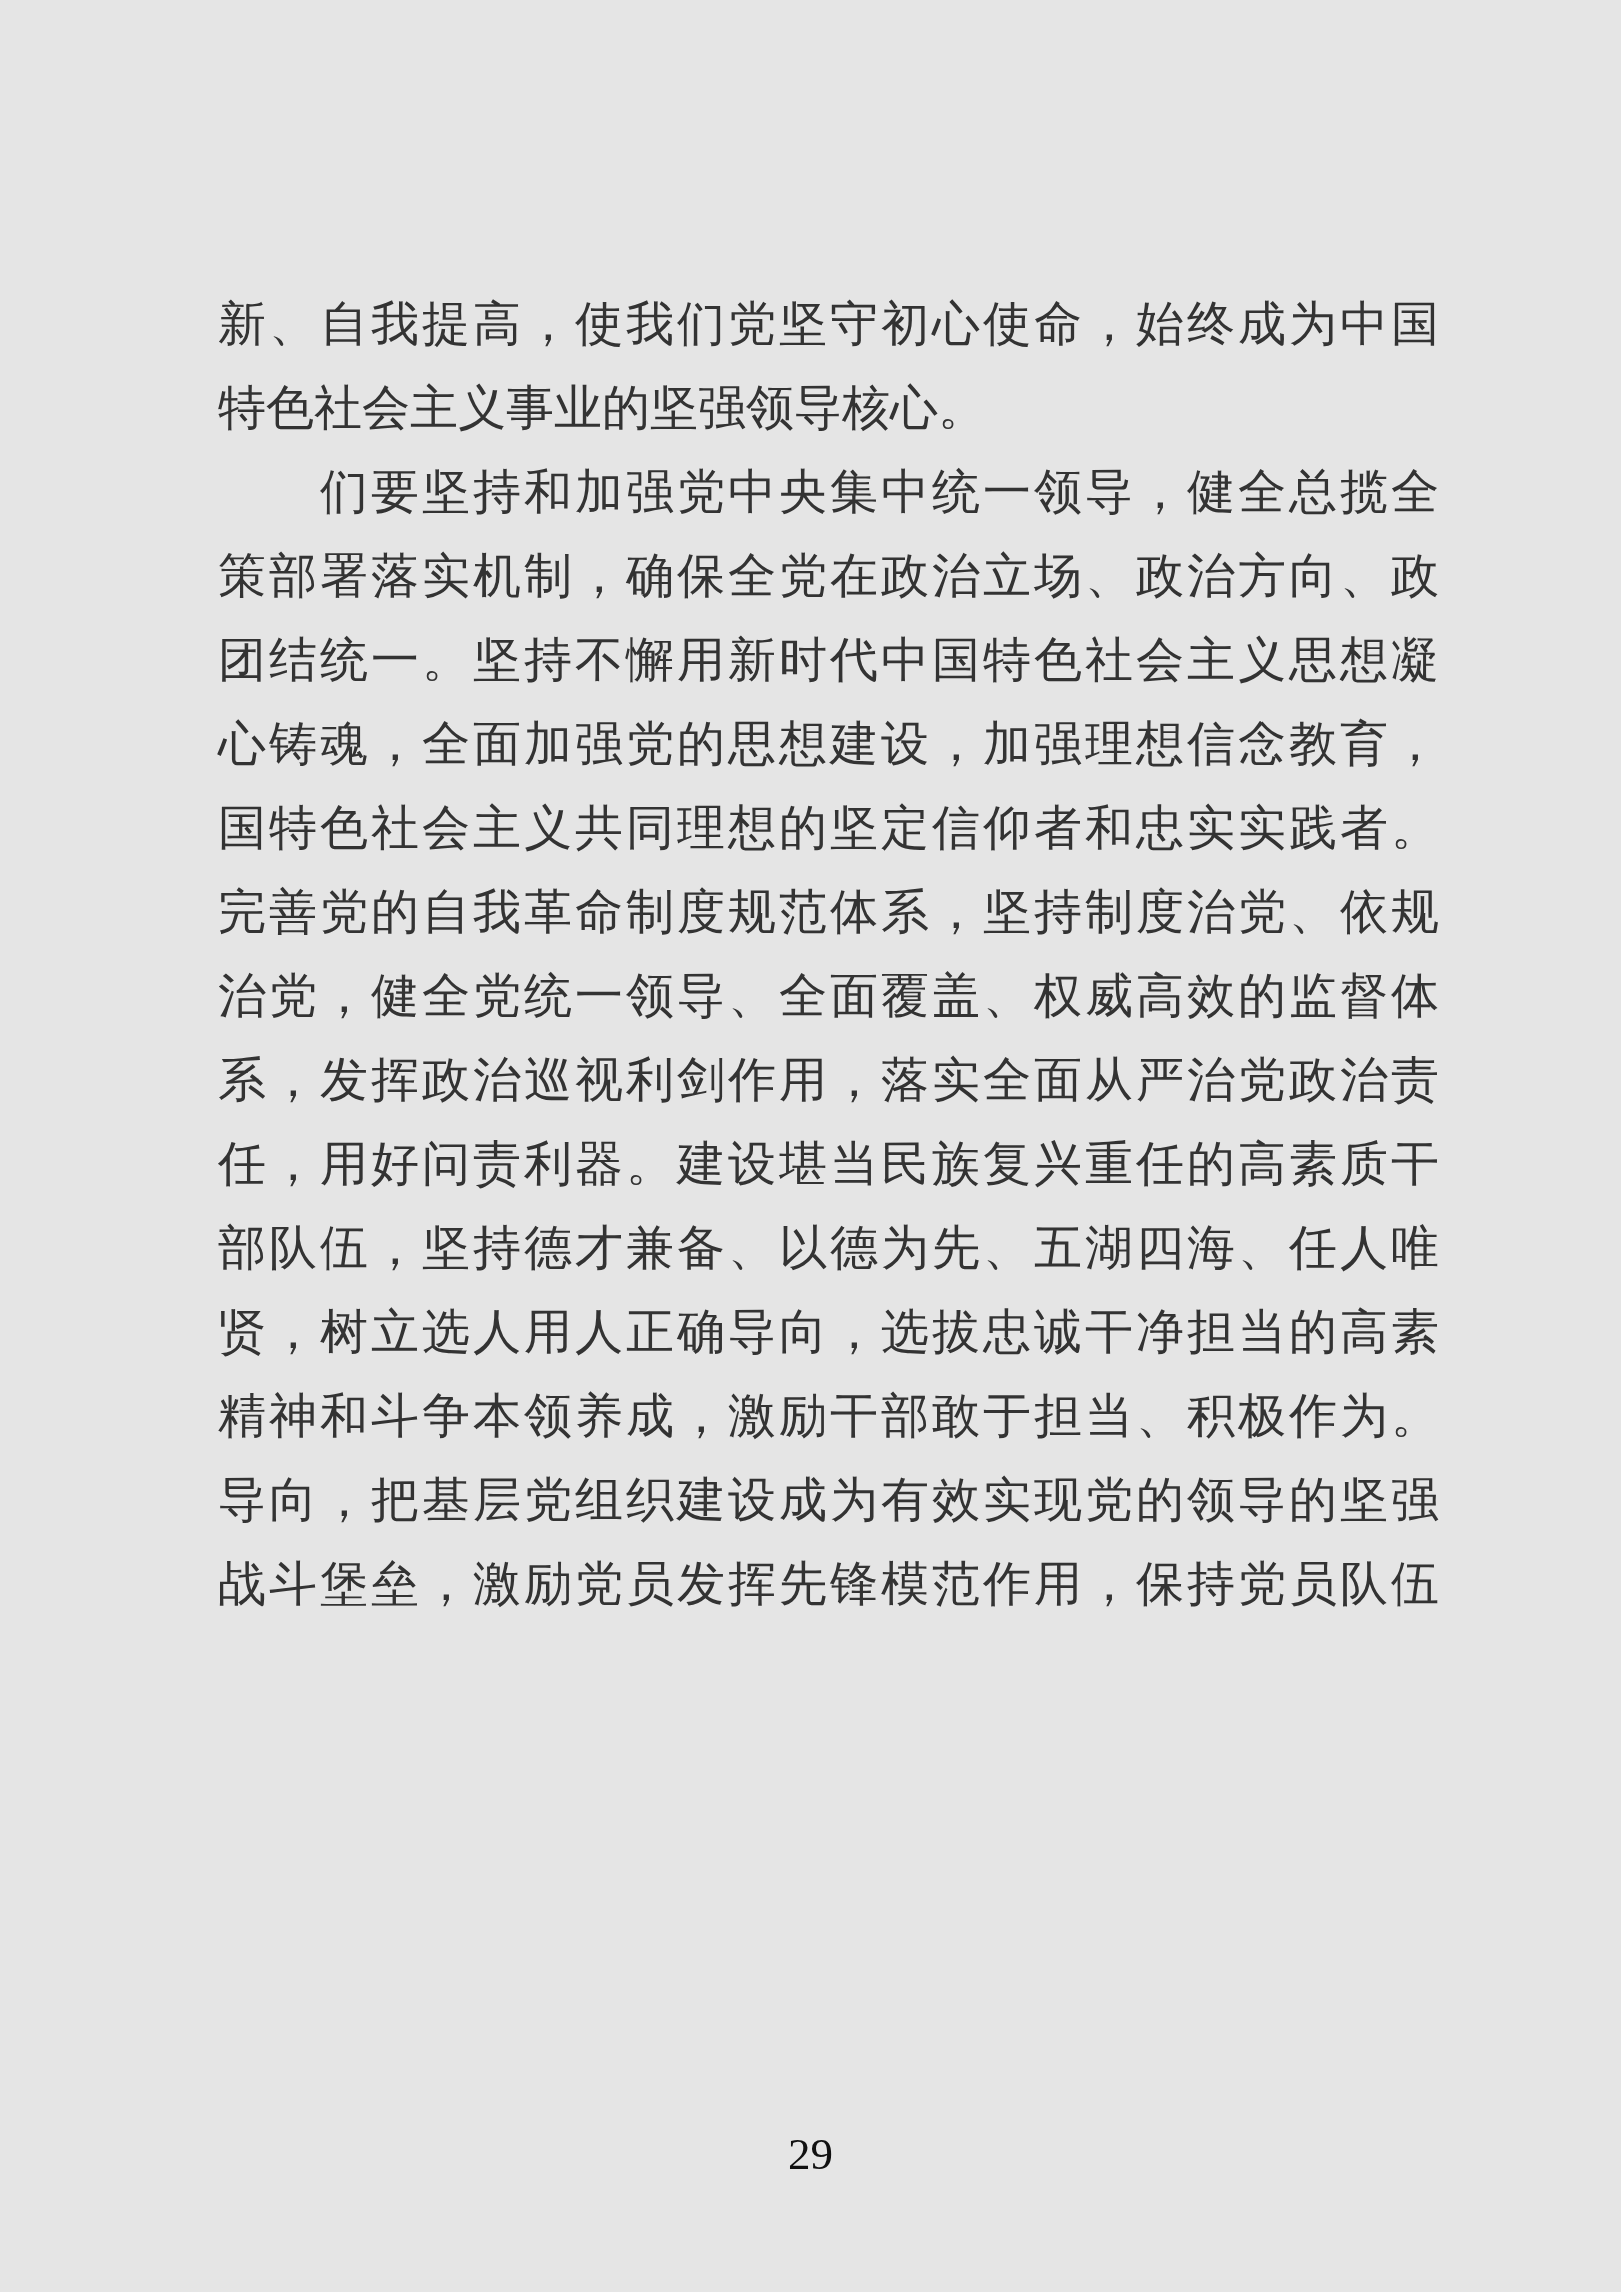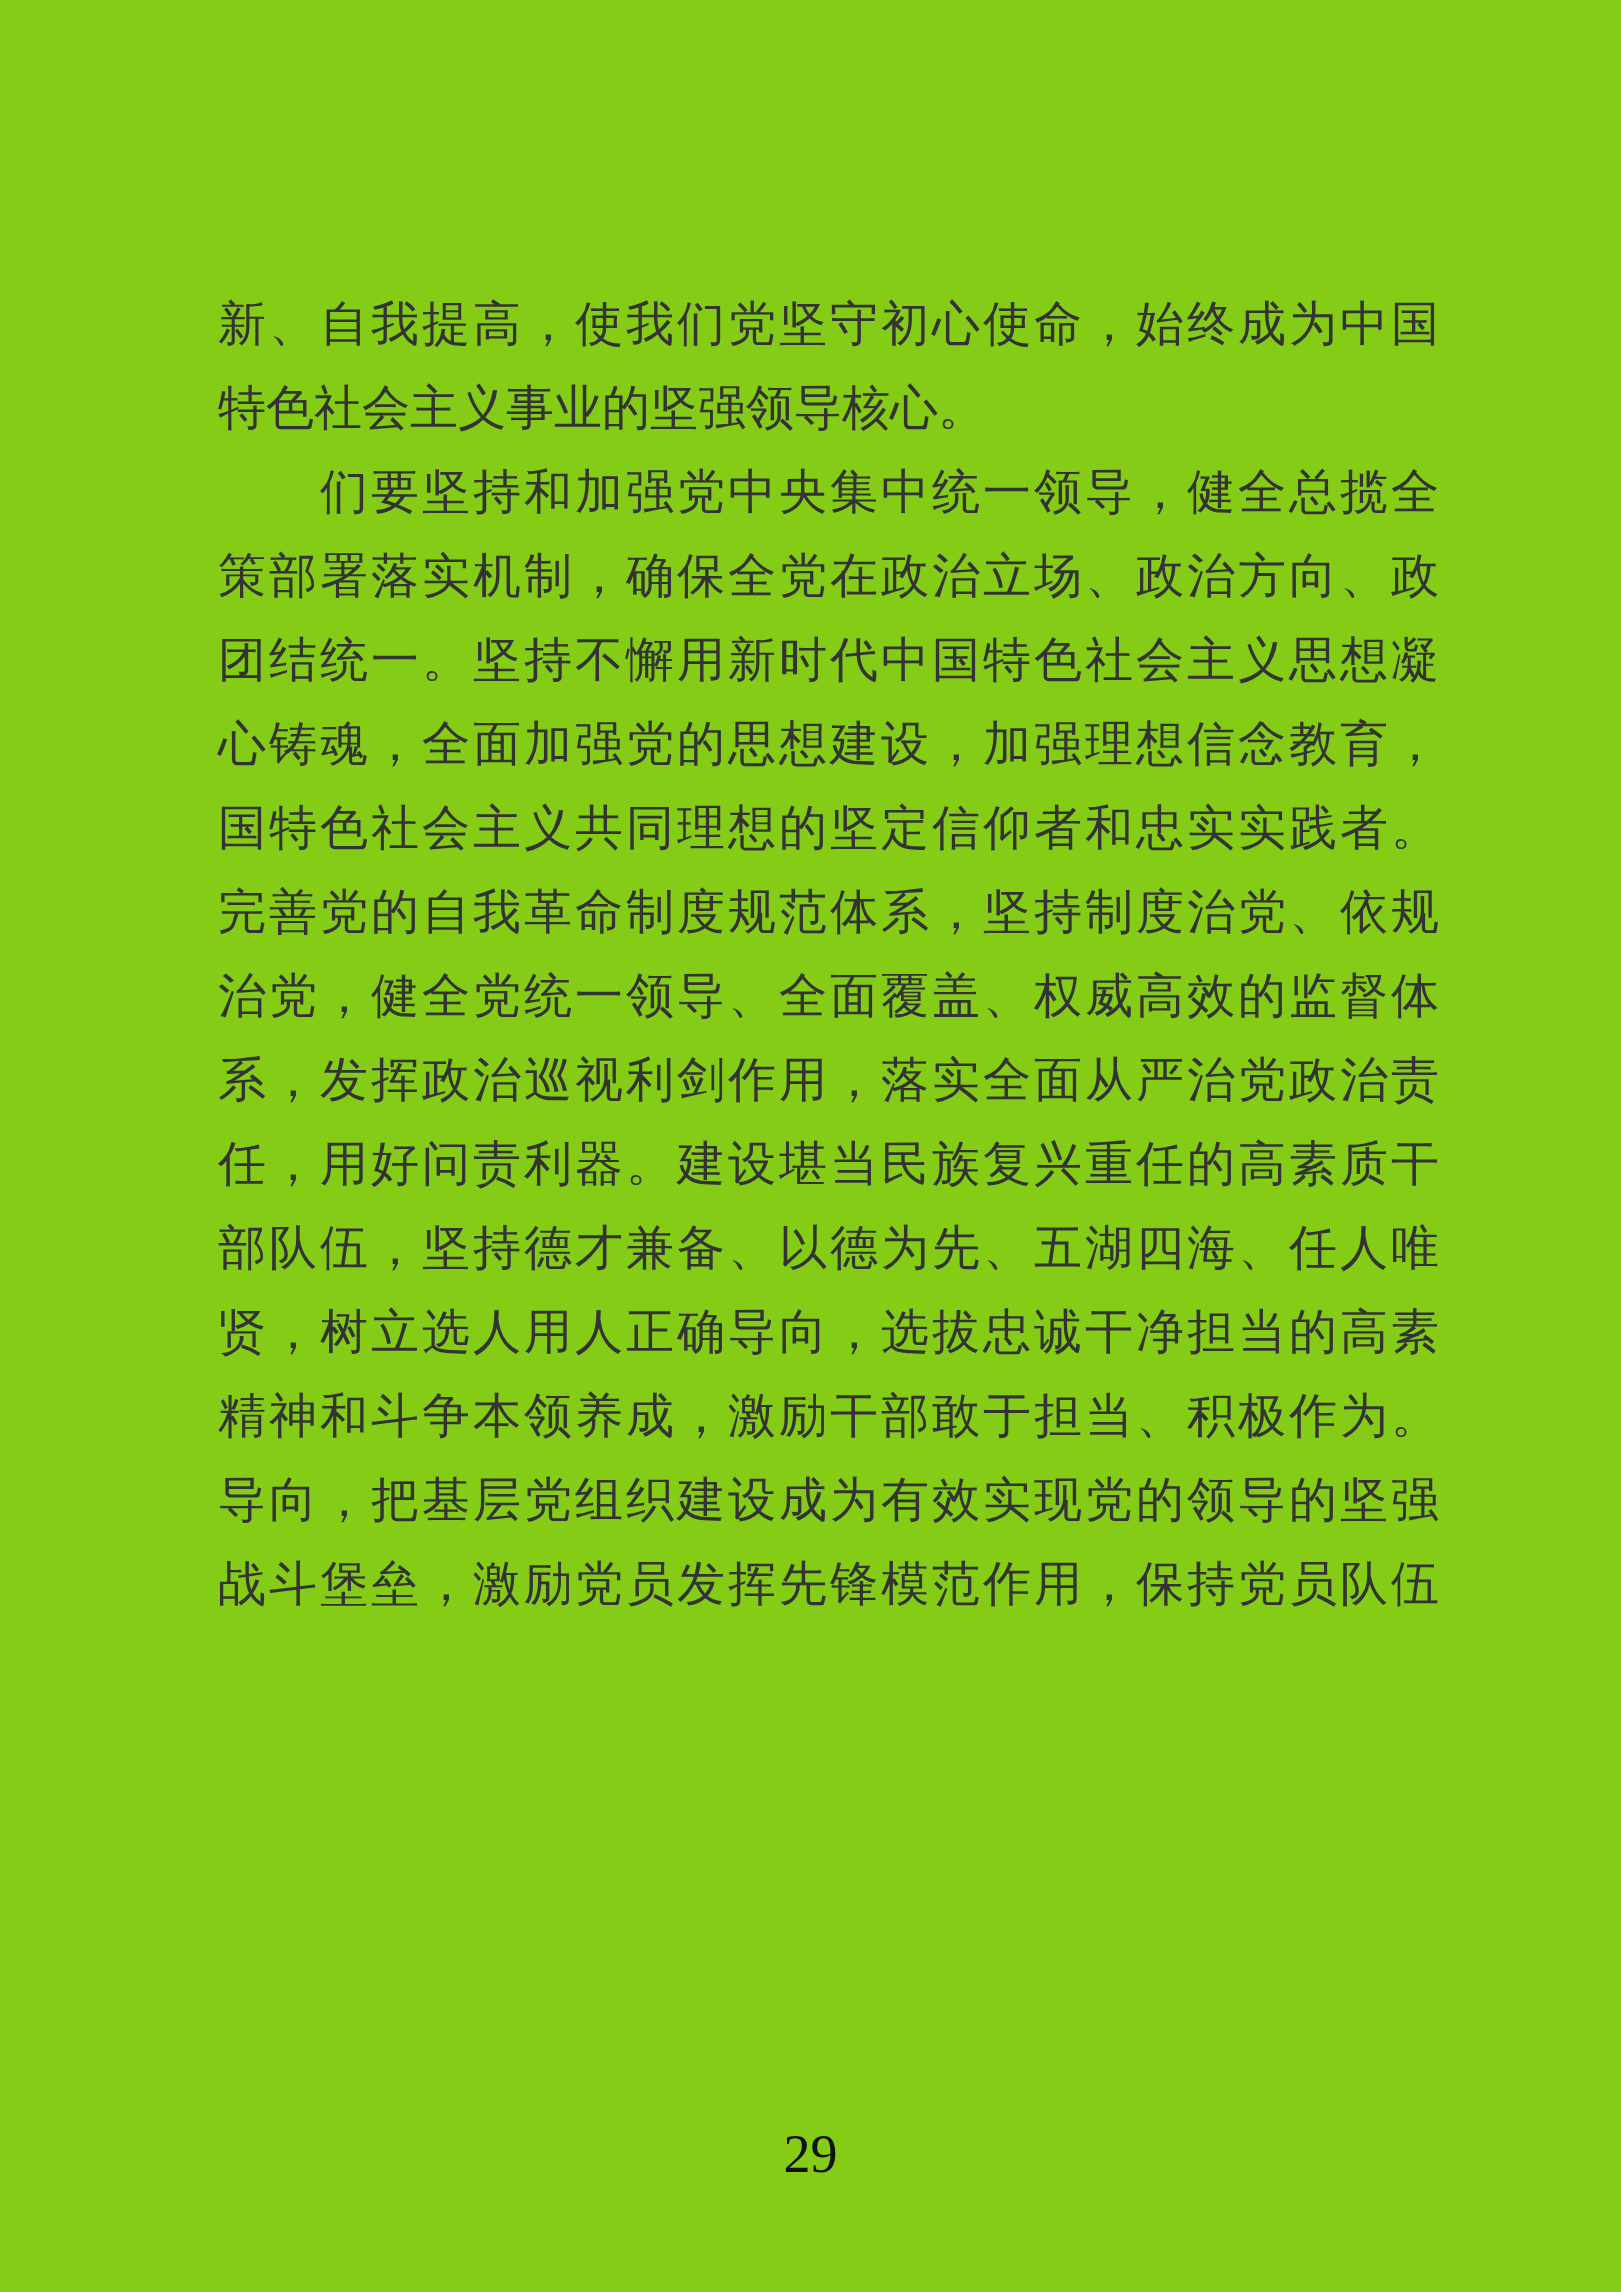--- a/index.html
+++ b/index.html
@@ -4,21 +4,21 @@
 <style>
   html, body {
     margin: 0;
     padding: 0;
     background: #ffffff;
   }
   .page {
     position: relative;
     width: 1621px;
     height: 2293px;
-    background: #84cc16;
+    background: #e5e5e5;
     overflow: hidden;
     font-family: "Liberation Serif", "DejaVu Serif", serif;
   }
   .text-block {
     position: absolute;
     left: 218px;
     top: 282px;
     width: 1221px;
   }
   .line {
@@ -37,21 +37,21 @@
   }
   .line.indent {
     text-indent: 102px;
   }
   .page-number {
     position: absolute;
     top: 2129px;
     left: 0;
     width: 100%;
     text-align: center;
-    font-size: 54px;
+    font-size: 45px;
     line-height: 51px;
     color: #111111;
   }
 </style>
 </head>
 <body>
 
 <div class="page">
   <div class="text-block">
     <div class="line">新、自我提高，使我们党坚守初心使命，始终成为中国</div>

